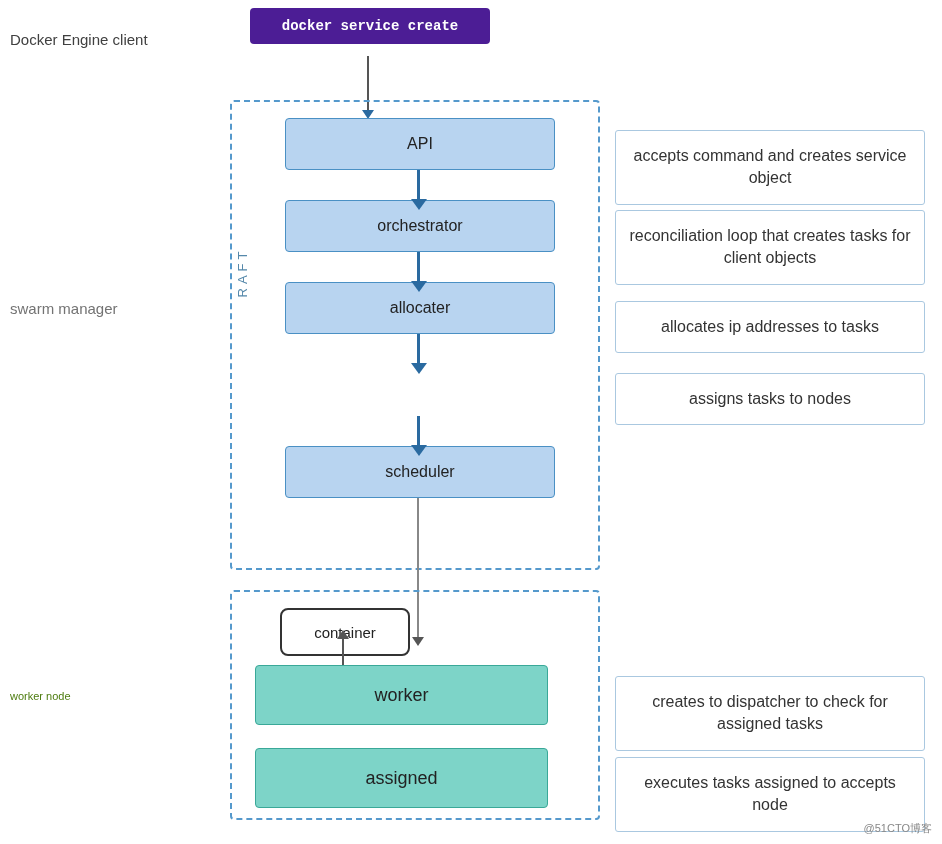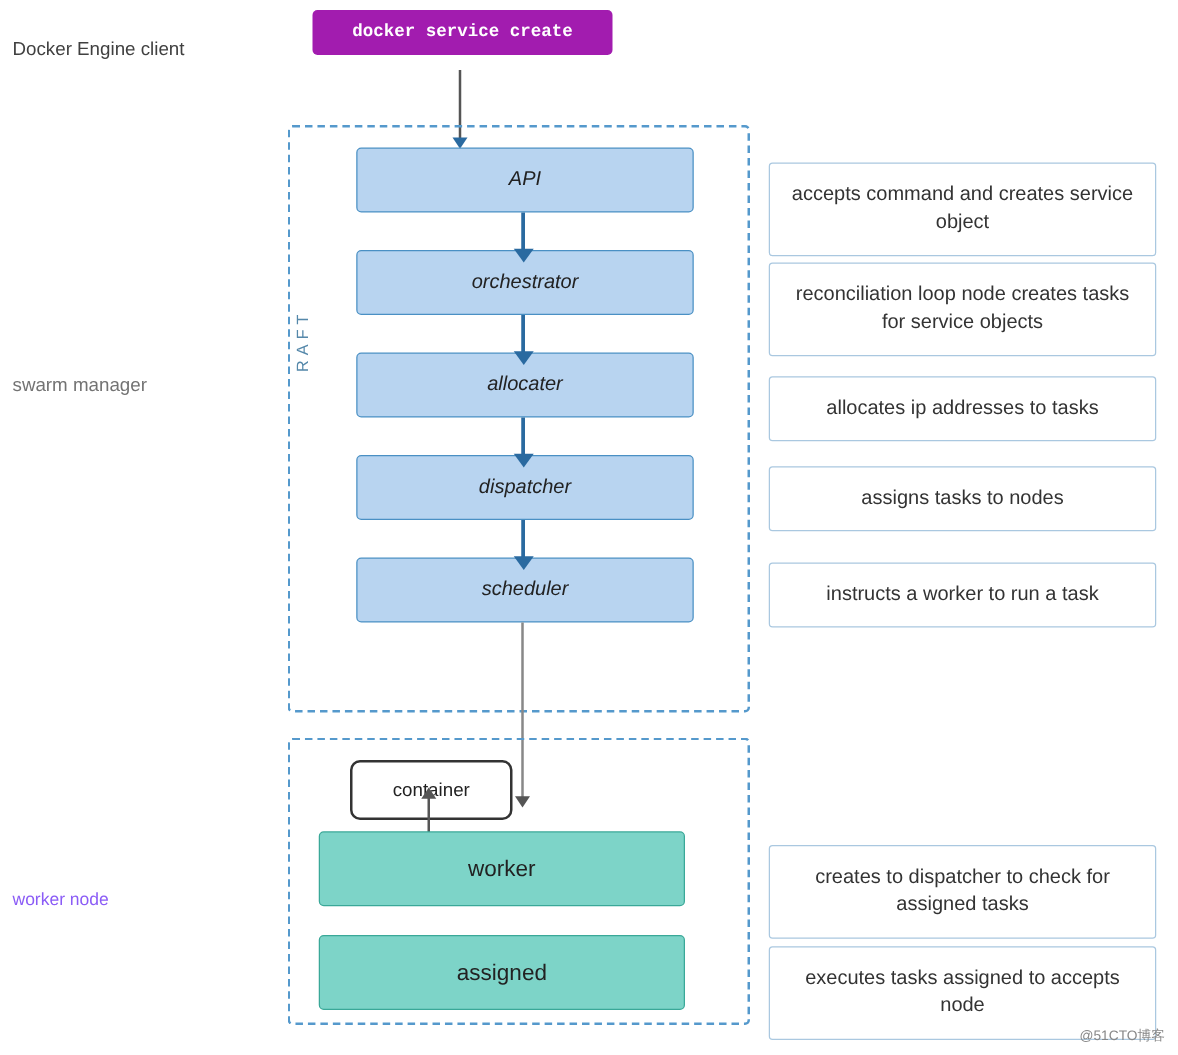--- a/index.html
+++ b/index.html
@@ -28,21 +28,21 @@
       font-size: 15px;
       color: #404040;
       font-weight: normal;
     }
 
     .docker-command-box {
       position: absolute;
       top: 8px;
       left: 250px;
       width: 240px;
-      background: #a21caf;
+      background: #4c1d95;
       color: #fff;
       font-family: 'Courier New', monospace;
       font-size: 14px;
       font-weight: bold;
       text-align: center;
       padding: 10px 14px;
       border-radius: 4px;
     }
 
     
@@ -103,21 +103,20 @@
       width: 270px;
       height: 52px;
       background: #b8d4f0;
       border: 1.5px solid #4a90c4;
       border-radius: 4px;
       display: flex;
       align-items: center;
       justify-content: center;
       font-size: 16px;
       color: #222;
-      font-style: italic;
     }
 
     .box-api { top: 118px; }
     .box-orchestrator { top: 200px; }
     .box-allocater { top: 282px; }
     .box-dispatcher { top: 364px; }
     .box-scheduler { top: 446px; }
 
     
     .blue-arrow {
@@ -168,23 +167,22 @@
       width: 370px;
       height: 230px;
       border: 2px dashed #5599cc;
       border-radius: 4px;
     }
 
     .worker-node-label {
       position: absolute;
       top: 690px;
       left: 10px;
-      font-size: 14px;
-      color: #8b5cf6;
-      margin-top: 21px;
+      font-size: 11px;
+      color: #4d7c0f;
     }
 
     
     .container-box {
       position: absolute;
       top: 608px;
       left: 280px;
       width: 130px;
       height: 48px;
       background: #fff;
@@ -280,21 +278,20 @@
 
   <div class="swarm-manager-box"></div>
 
   <div class="swarm-manager-label">swarm manager</div>
 
   <div class="raft-label">RAFT</div>
 
   <div class="manager-component box-api">API</div>
   <div class="manager-component box-orchestrator">orchestrator</div>
   <div class="manager-component box-allocater">allocater</div>
-  <div class="manager-component box-dispatcher">dispatcher</div>
   <div class="manager-component box-scheduler">scheduler</div>
 
   <div class="blue-arrow arrow-api-orch"></div>
   <div class="blue-arrow arrow-orch-alloc"></div>
   <div class="blue-arrow arrow-alloc-disp"></div>
   <div class="blue-arrow arrow-disp-sched"></div>
 
   <div class="arrow-sched-worker"></div>
 
   <div class="worker-node-box"></div>
@@ -302,22 +299,21 @@
   <div class="worker-node-label">worker node</div>
 
   <div class="container-box">container</div>
 
   <div class="arrow-worker-container"></div>
 
   <div class="worker-component box-worker">worker</div>
   <div class="worker-component box-executor">assigned</div>
 
   <div class="desc-box desc-api">accepts command and creates service object</div>
-  <div class="desc-box desc-orchestrator">reconciliation loop node creates tasks for service objects</div>
+  <div class="desc-box desc-orchestrator">reconciliation loop that creates tasks for client objects</div>
   <div class="desc-box desc-allocater">allocates ip addresses to tasks</div>
   <div class="desc-box desc-dispatcher">assigns tasks to nodes</div>
-  <div class="desc-box desc-scheduler">instructs a worker to run a task</div>
   <div class="desc-box desc-worker">creates to dispatcher to check for assigned tasks</div>
   <div class="desc-box desc-executor">executes tasks assigned to accepts node</div>
 
   <div class="watermark">@51CTO博客</div>
 
 </div>
 
 </body></html>

